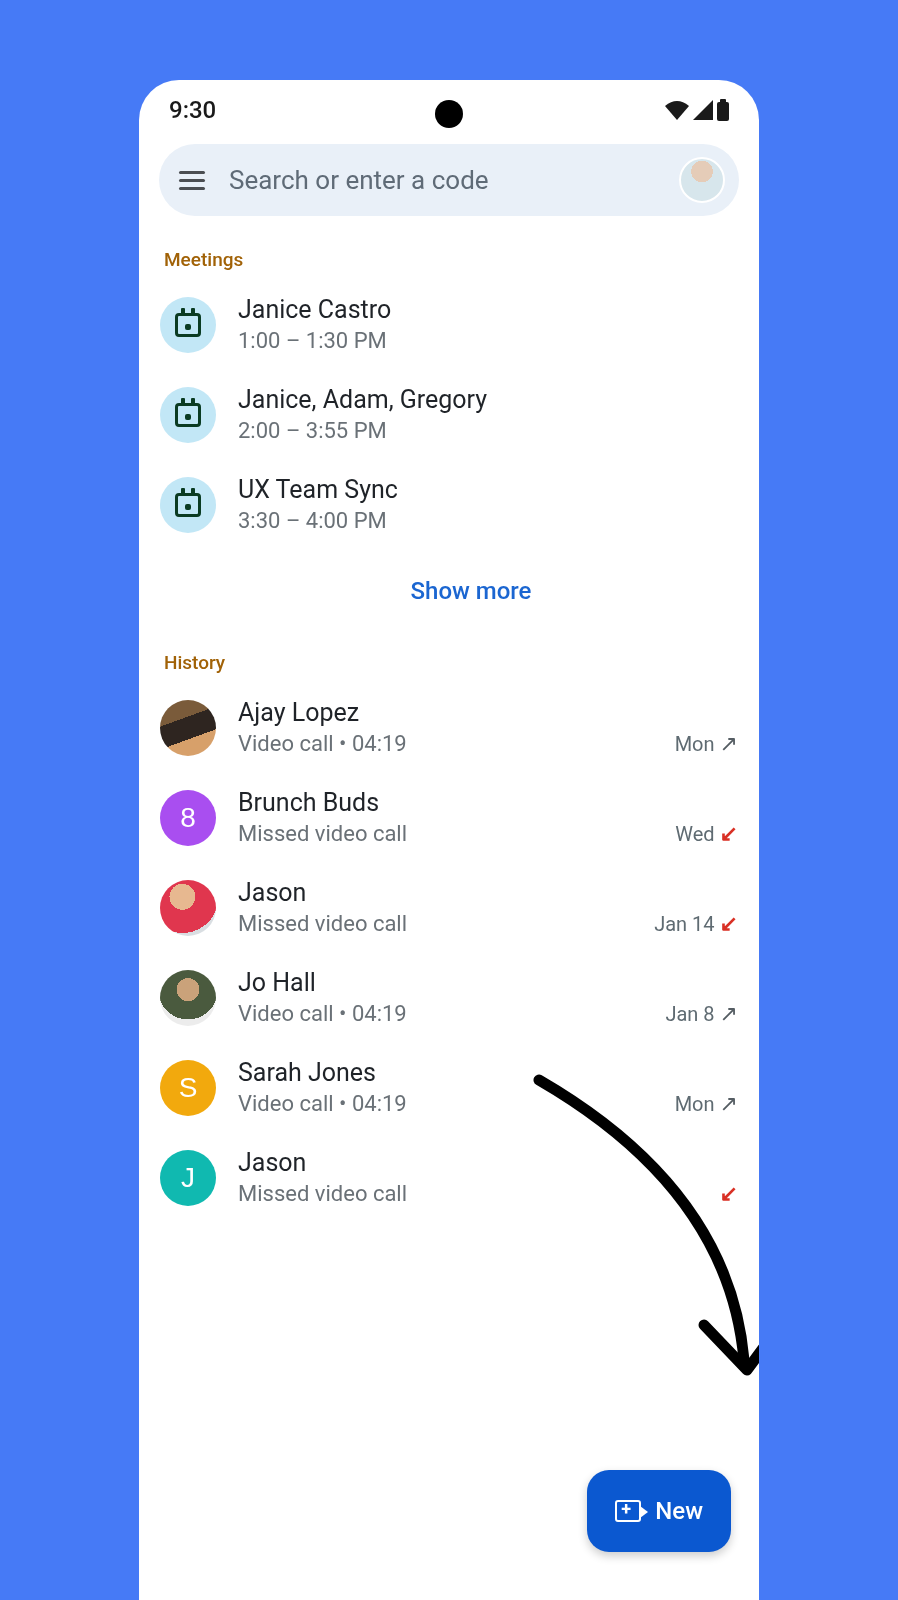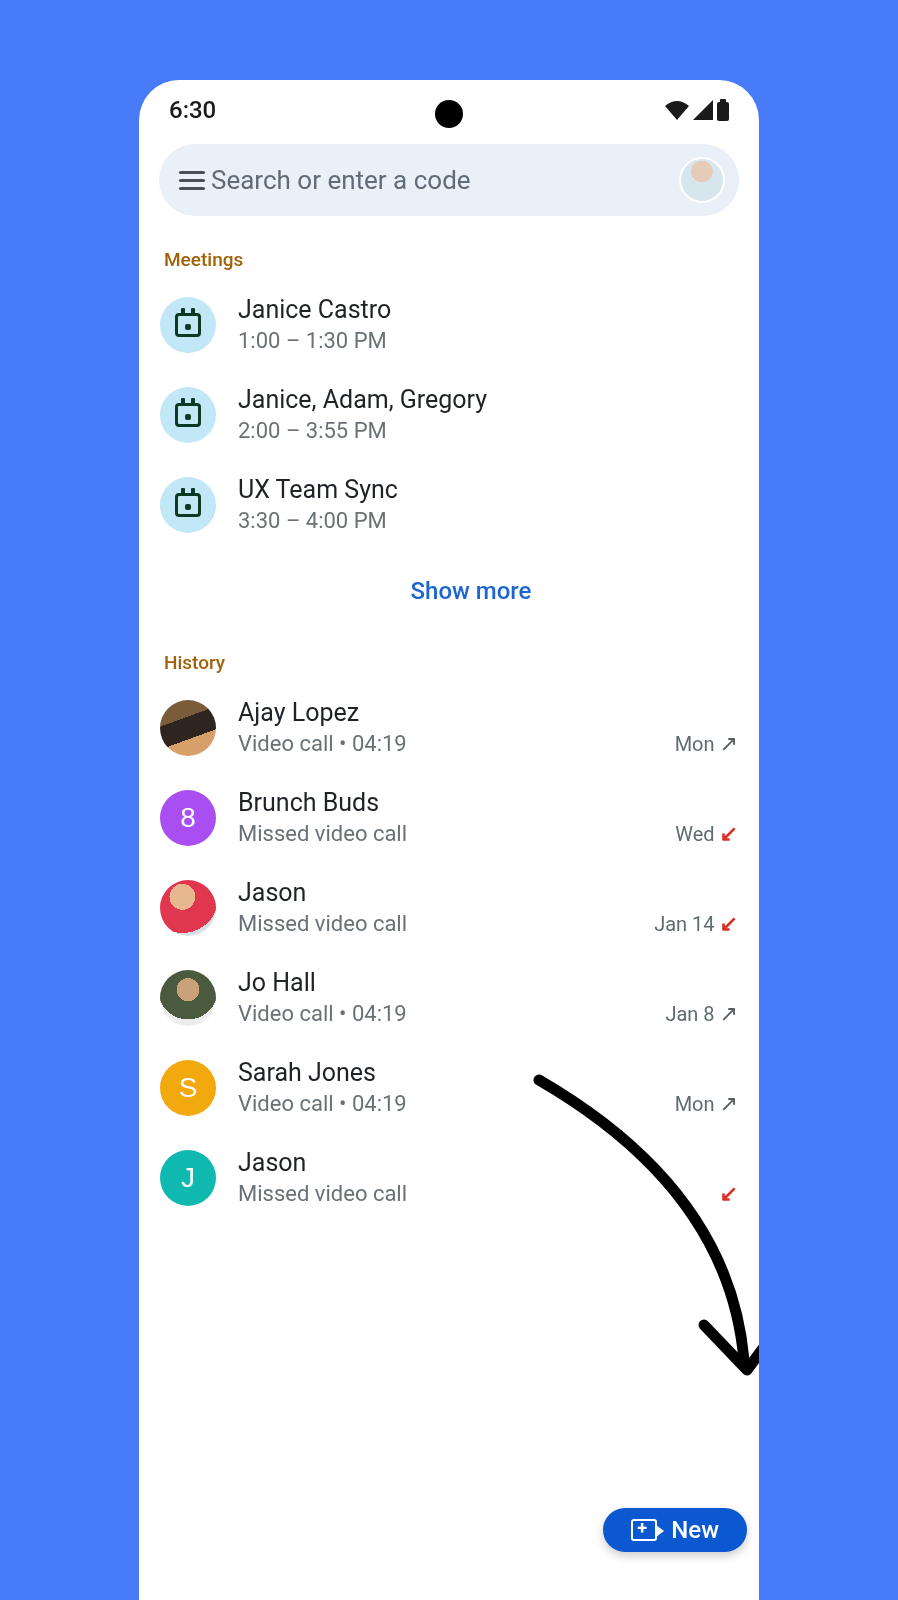--- a/index.html
+++ b/index.html
@@ -43,21 +43,21 @@
   }
   .status-icons { display:flex; gap:4px; align-items:center; }
   .searchbar {
     margin: 10px 20px;
     background: #e9f0f8;
     border-radius: 40px;
     height: 72px;
     display: flex;
     align-items: center;
     padding: 0 14px 0 20px;
-    gap: 6px;
+    gap: 24px;
   }
   .menu-icon { display:flex; flex-direction:column; gap:5px; }
   .menu-icon span { display:block; width:26px; height:3px; background:#4b4e52; border-radius:2px; }
   .search-text { flex:1; font-size:26px; color:#5f6b77; }
   .avatar-profile {
     width:46px; height:46px; border-radius:50%;
     background: radial-gradient(circle at 50% 30%, #e5ccb8 0 30%, #d7e6ec 30% 100%);
     border:2px solid #fff;
   }
   .section-header {
@@ -97,26 +97,26 @@
     text-align:center; font-size:24px; color:#1b66d1; font-weight:500;
     padding: 28px 0 24px 0; cursor:pointer;margin-left:44px;
   }
   .photo {
     overflow:hidden;
   }
   .arrow-out { font-size:22px; color:#555d63; }
   .missed-arrow { color:#d93025; font-weight:600; }
   .fab {
     position:absolute;
-    right:12px;
+    right:28px;
     bottom: 48px;
     background:#0b58d0;
     color:#fff;
     border-radius:22px;
-    padding: 8px 28px;
+    padding: 27px 28px;
     display:flex; align-items:center; gap:14px;
     font-size:24px; font-weight:500;
     box-shadow: 0 4px 10px rgba(0,0,0,0.2);
     justify-content: flex-end;
   }
   .fab-icon {
     width:26px; height:22px; border:2.5px solid #fff; border-radius:3px; position:relative;
   }
   .fab-icon::before{
     content:"+"; position:absolute; left:4px; top:-4px; font-size:18px; line-height:22px; color:#fff; font-weight:700;
@@ -134,21 +134,21 @@
   .letter-avatar { font-family: Arial, sans-serif; }
 </style>
 </head>
 <body>
 
 <div class="phone">
 
   <div class="camera-cutout"></div>
 
   <div class="statusbar">
-    <span>6:30</span>
+    <span>9:30</span>
     <div class="status-icons">
       <svg width="24" height="20" viewBox="0 0 24 20">
           <path d="M12 20 L0 6 Q12 -4 24 6 Z" fill="#1a1a1a"></path>
         </svg>
       <svg width="20" height="20" viewBox="0 0 20 20">
           <path d="M0 20 L20 20 L20 0 Z" fill="#1a1a1a"></path>
         </svg>
       <svg width="12" height="22" viewBox="0 0 12 22">
           <rect x="0" y="3" width="12" height="19" rx="2" fill="#1a1a1a"></rect>
           <rect x="3" y="0" width="6" height="4" rx="1" fill="#1a1a1a"></rect>

